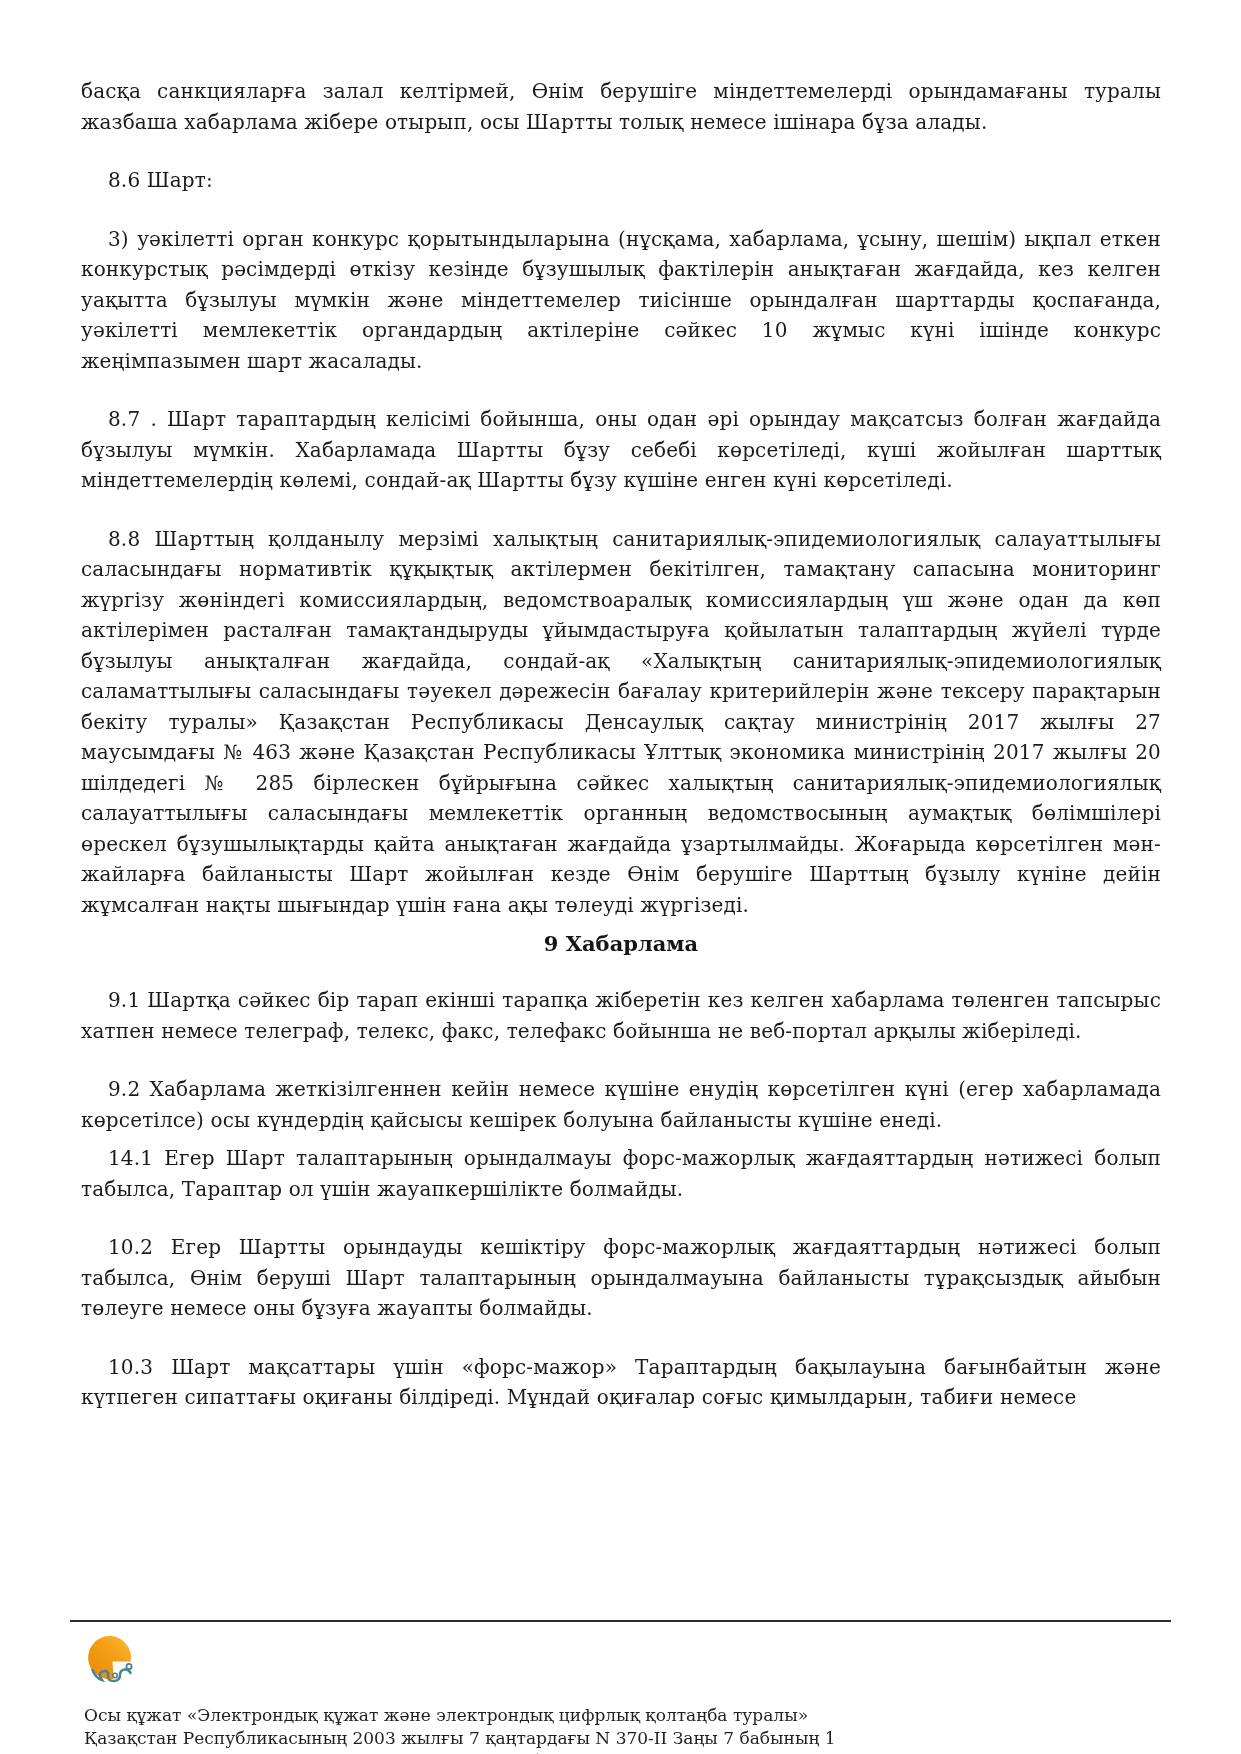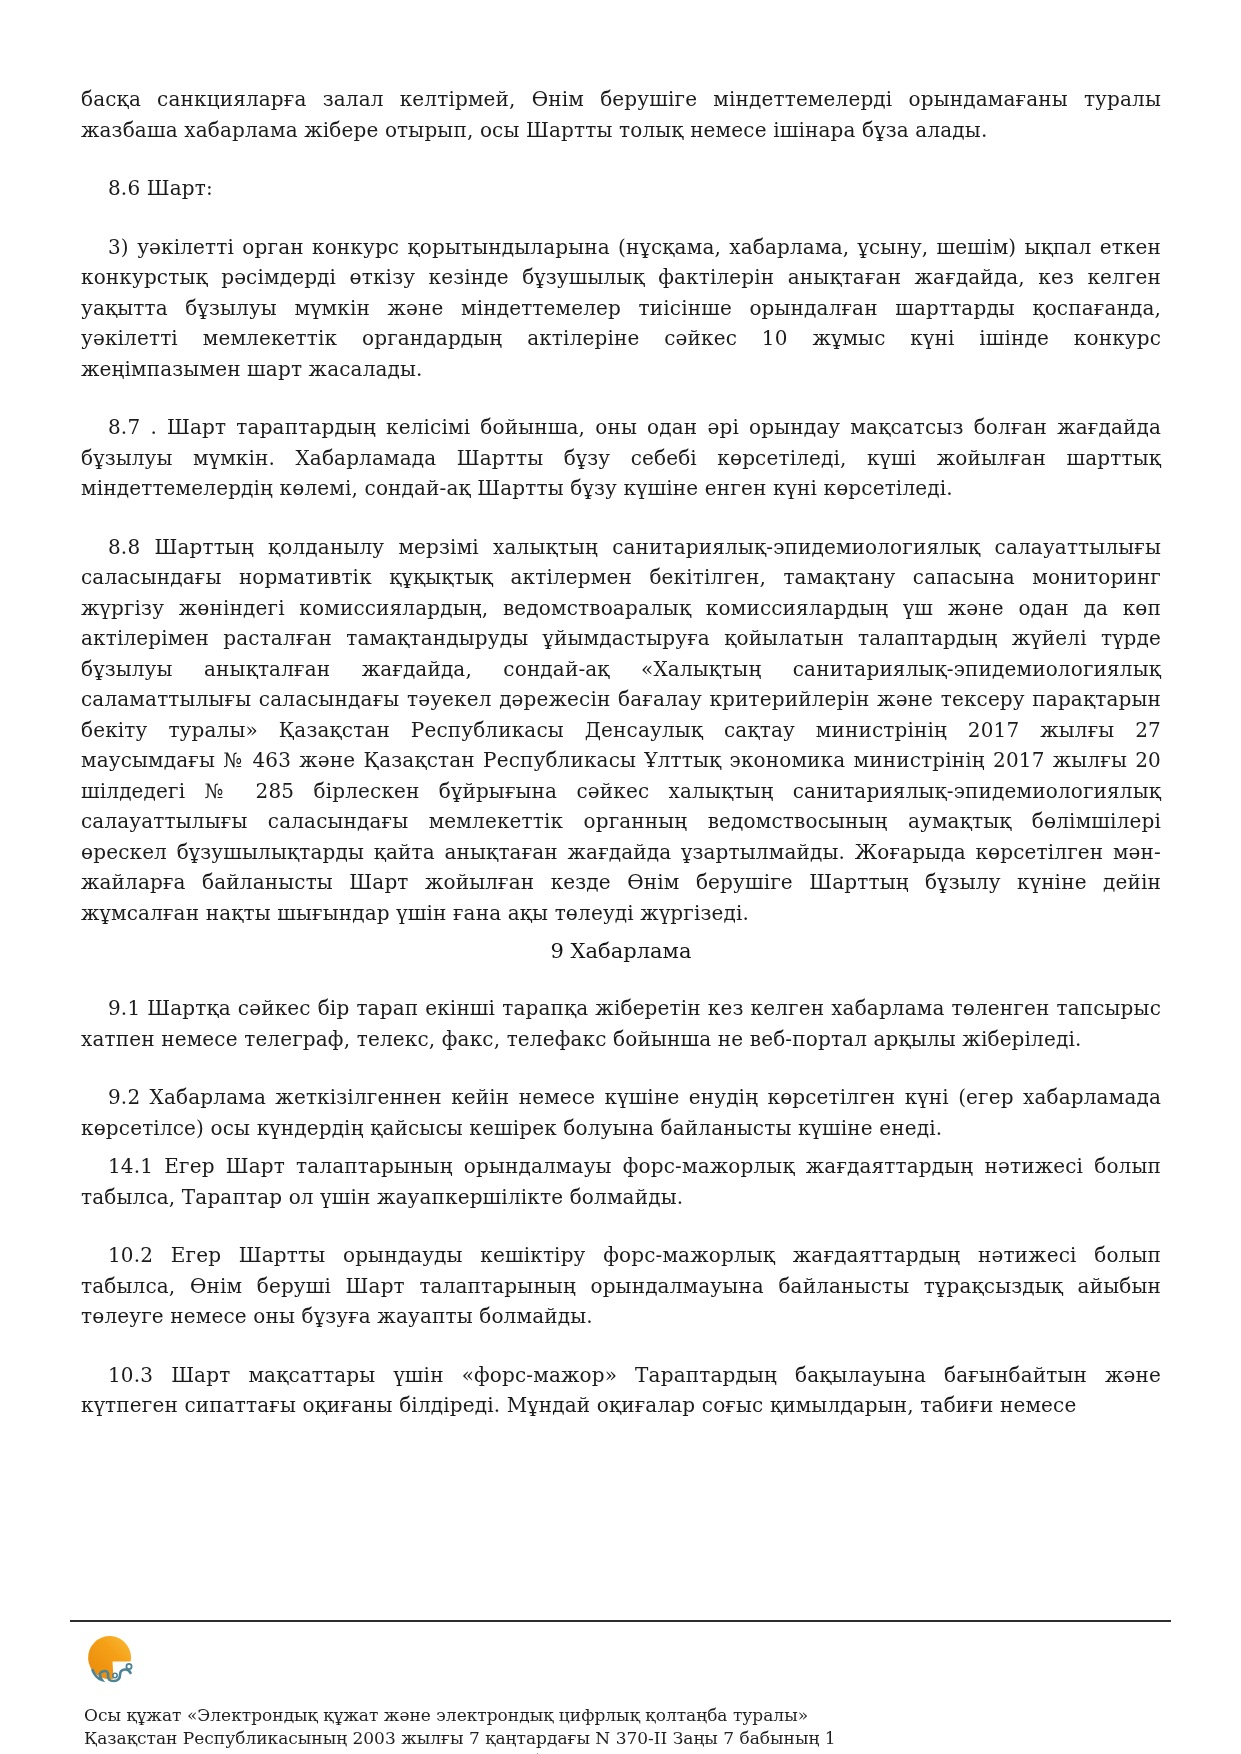--- a/index.html
+++ b/index.html
@@ -8,39 +8,39 @@
     width: 1241px;
     height: 1754px;
     background: #ffffff;
     overflow: hidden;
     font-family: "DejaVu Serif", "Liberation Serif", serif;
     color: #1b1b1b;
   }
   .content {
     position: absolute;
     left: 81px;
-    top: 84px;
+    top: 76px;
     width: 1080px;
   }
   .body-para {
     margin: 28px 0 0 0;
     font-size: 20px;
     line-height: 30.5px;
     text-align: justify;
     text-indent: 27px;
     letter-spacing: 0.15px;
   }
   .body-para.no-indent { text-indent: 0; margin-top: 0; }
   .body-para.after-heading { margin-top: 8px; }
   .section-heading {
     margin: 8px 0 26px 0;
     font-size: 21px;
     line-height: 31px;
     text-align: center;
-    font-weight: normal;
+    font-weight: bold;
     color: #151515;
   }
   .footer-rule {
     position: absolute;
     left: 70px;
     width: 1101px;
     top: 1620px;
     height: 0;
     border-top: 2px solid #2e2e2e;
   }

